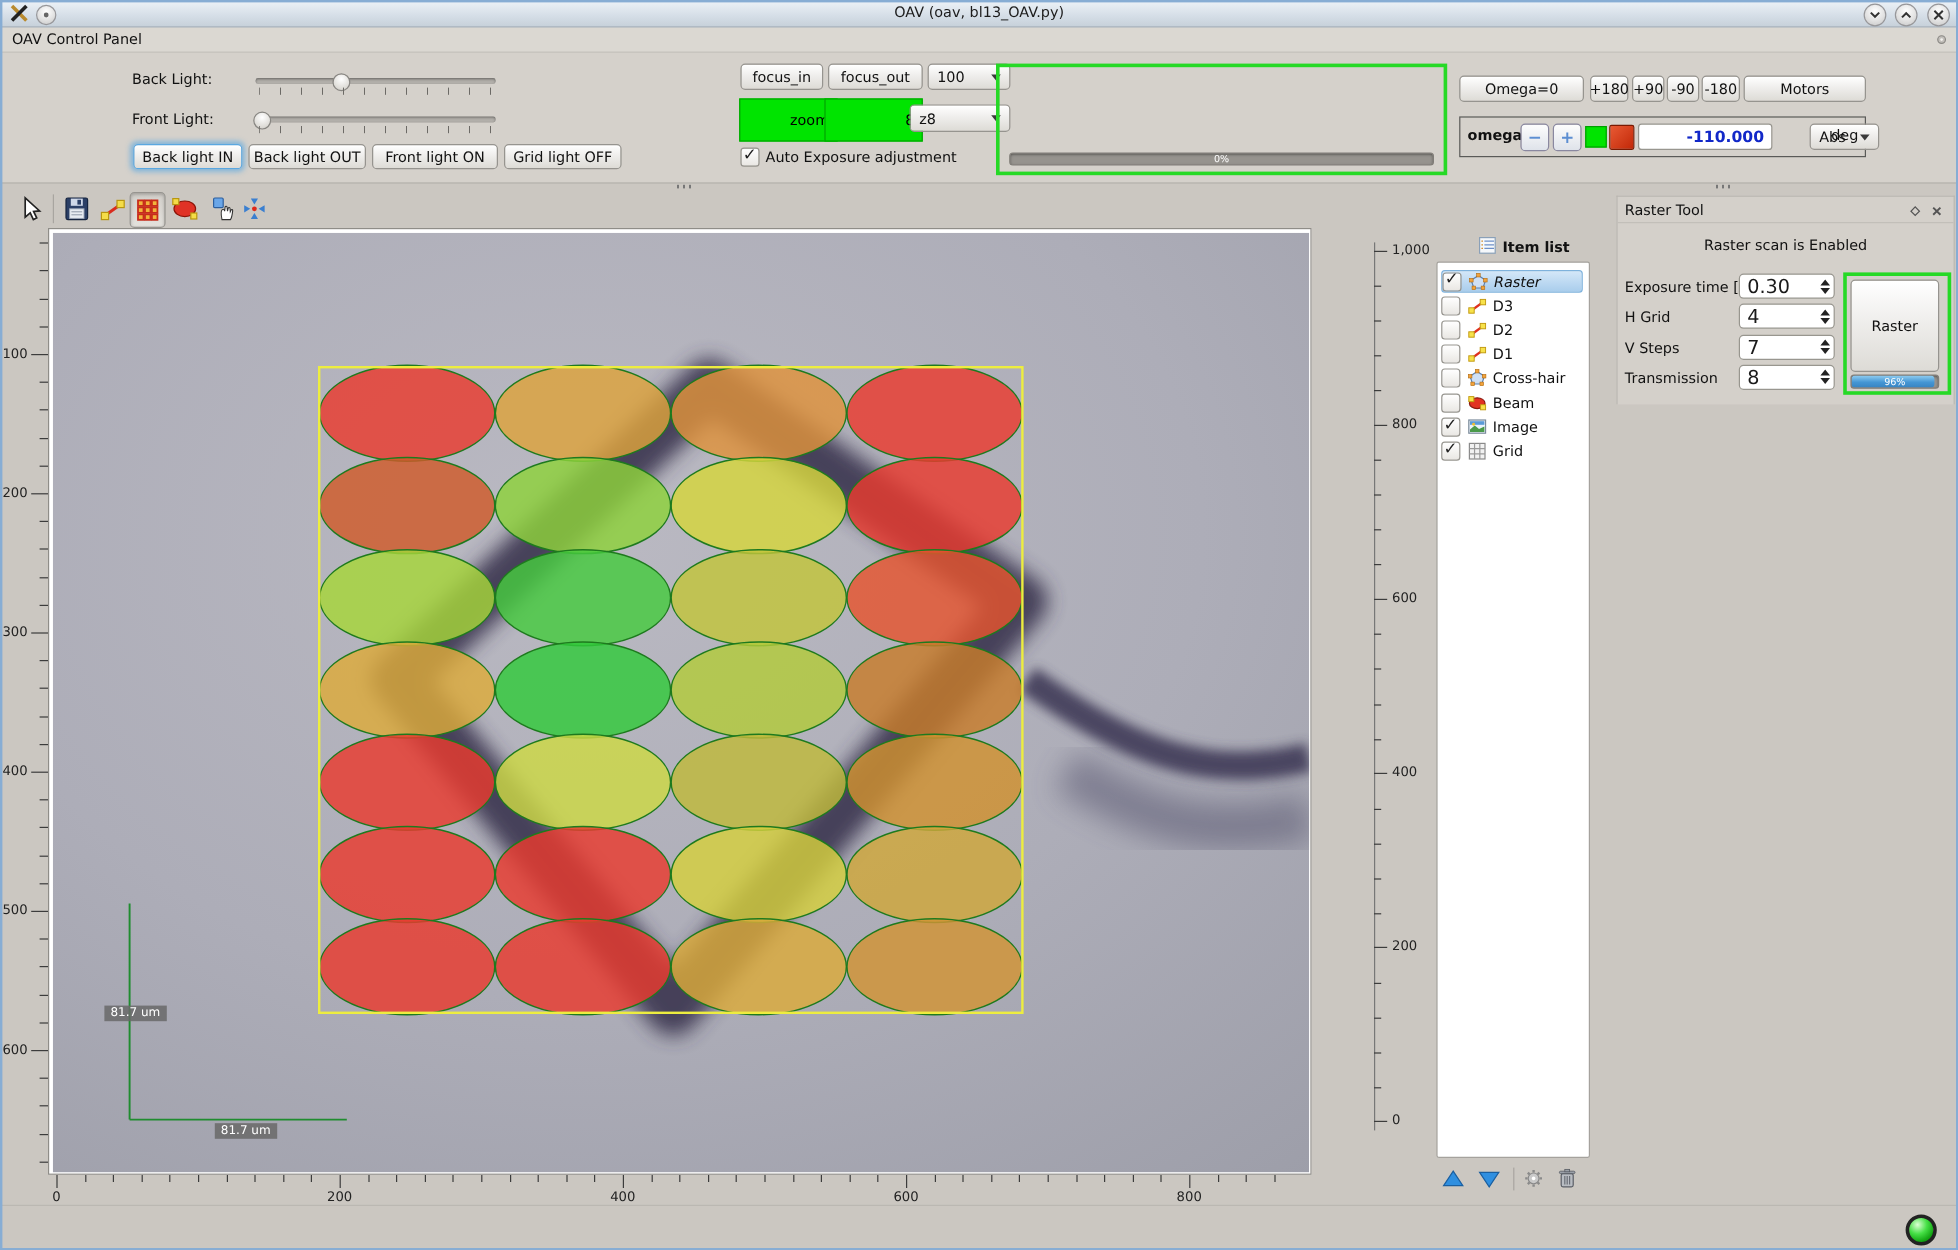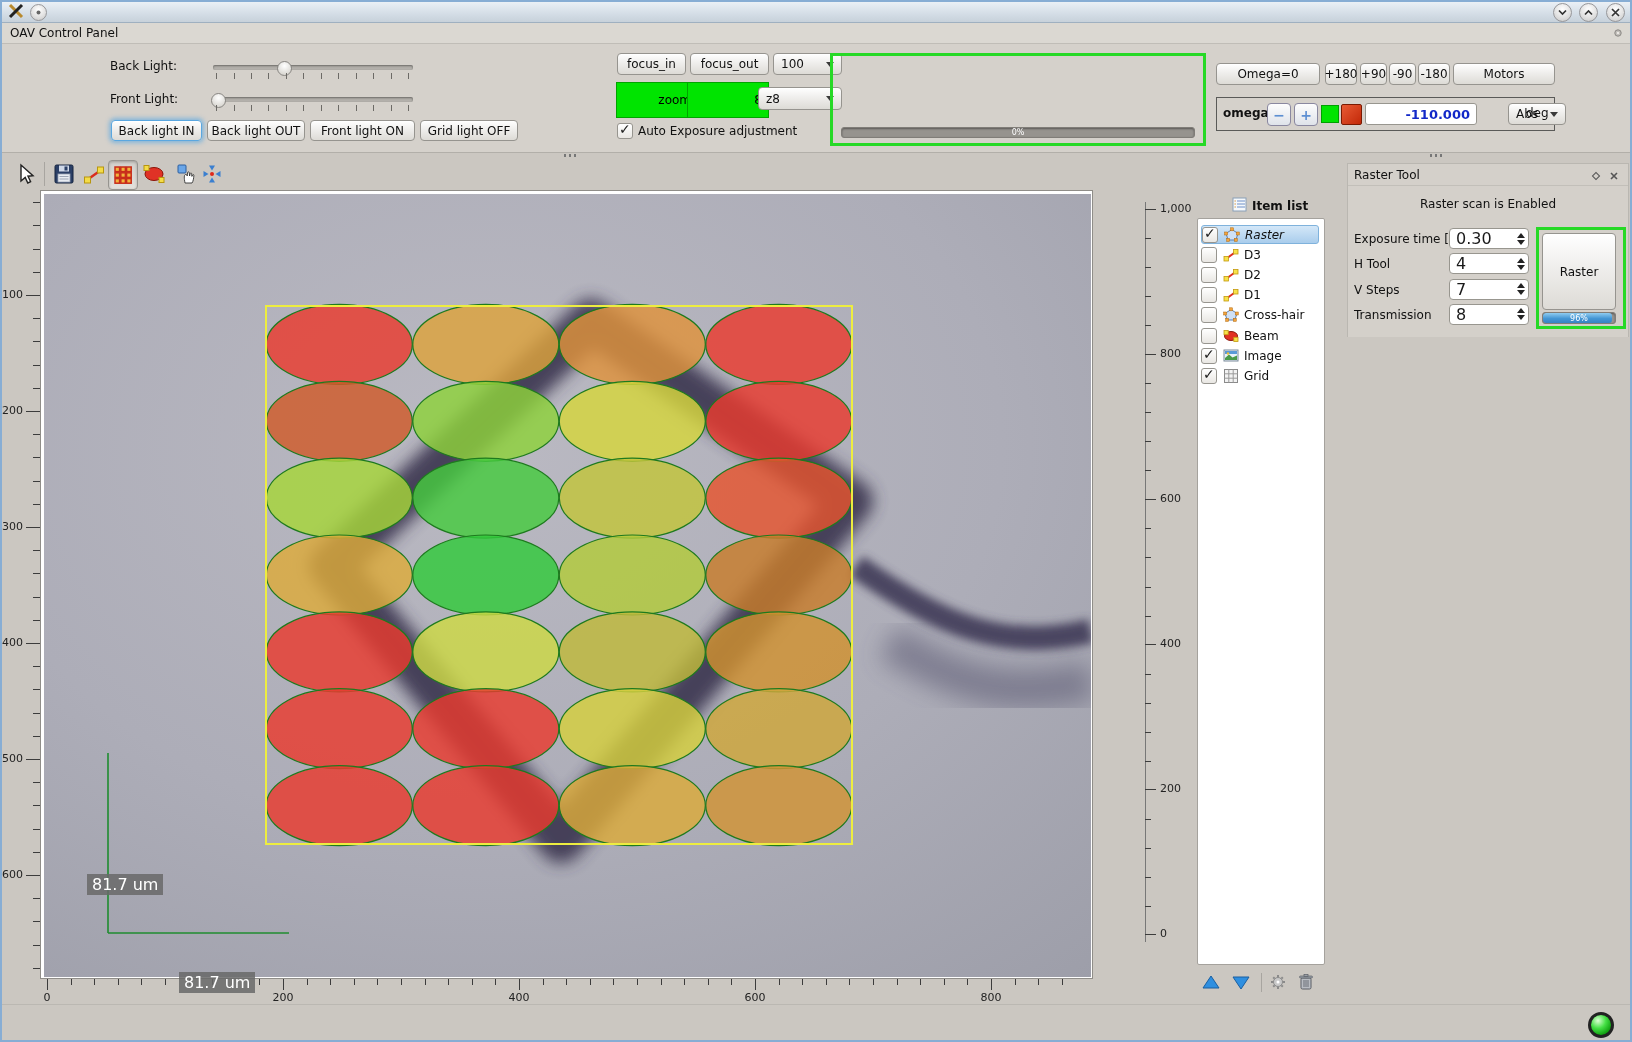--- a/index.html
+++ b/index.html
@@ -59,22 +59,22 @@
   
   .tbtn{position:absolute;width:28px;height:28px;display:flex;align-items:center;justify-content:center;}
   .tbtn.active{background:linear-gradient(#d2cfca,#e4e2dd);border:1px solid #96948f;border-radius:4px;
     box-shadow:inset 0 1px 3px rgba(0,0,0,.25);}
   .dots{position:absolute;width:14px;height:3px;
     background:repeating-linear-gradient(to right,#777 0 2px,transparent 2px 5px);}
   
   #canvas{position:absolute;left:40px;top:190px;width:1053px;height:789px;background:#fff;
     border:1px solid #8f8d88;box-sizing:border-box;}
   #photo{position:absolute;left:3px;top:3px;}
-  .scale-label{position:absolute;background:rgba(105,105,105,.85);color:#fff;font-size:16px;
-    padding:1px 5px;white-space:nowrap;margin-top:36px;}
+  .scale-label{position:absolute;background:rgba(105,105,105,.85);color:#fff;font-size:10px;
+    padding:1px 5px;white-space:nowrap;}
   
   .tick{position:absolute;background:#3c3c3c;}
   .axlab{position:absolute;font-size:11px;color:#222;}
   
   #itemlist-box{position:absolute;left:1197px;top:218px;width:126px;height:745px;background:#fff;
     border:1px solid #a5a29d;border-radius:2px;}
   .li-row{position:absolute;left:3px;width:118px;height:19px;display:flex;align-items:center;gap:5px;}
   .li-row.sel{background:linear-gradient(#d4e7f8,#a9cdec);border:1px solid #7fb2dc;border-radius:3px;
     box-sizing:border-box;}
   .li-lb{font-size:12px;color:#111;}
@@ -104,20 +104,21 @@
     <svg width="16" height="16">
         <path d="M2 2 L14 14" stroke="#b98a2e" stroke-width="3"></path>
         <path d="M14 2 L2 14" stroke="#222" stroke-width="3"></path>
       </svg>
   </span>
   <span class="winbtn" style="left:30px;width:15px;height:15px;top:4px;">
     <svg width="5" height="5">
         <circle cx="2.5" cy="2.5" r="2" fill="#666"></circle>
       </svg>
   </span>
+  <div id="wintitle">OAV (oav, bl13_OAV.py)</div>
   <span class="winbtn" style="right:60px;">
     <svg width="9" height="7">
         <polyline points="1,1.5 4.5,5 8,1.5" fill="none" stroke="#333" stroke-width="1.7"></polyline>
       </svg>
   </span>
   <span class="winbtn" style="right:34px;">
     <svg width="9" height="7">
         <polyline points="1,5.5 4.5,2 8,5.5" fill="none" stroke="#333" stroke-width="1.7"></polyline>
       </svg>
   </span>
@@ -630,21 +631,21 @@
   <div class="lab" style="position:absolute;left:0;top:33px;width:280px;text-align:center;">Raster scan is Enabled</div>
   <div id="rt-fields">
       <div class="flab" style="left: 6px; top: 68px;">Exposure time [s</div>
       <div class="spin" style="left: 101px; top: 64px; width: 80px;">
         <span class="sv">0.30</span>
         <span class="sa">
           <i class="au"></i>
           <i class="ad"></i>
         </span>
       </div>
-      <div class="flab" style="left: 6px; top: 93.3px;">H Tool</div>
+      <div class="flab" style="left: 6px; top: 93.3px;">H Grid</div>
       <div class="spin" style="left: 101px; top: 89.3px; width: 80px;">
         <span class="sv">4</span>
         <span class="sa">
           <i class="au"></i>
           <i class="ad"></i>
         </span>
       </div>
       <div class="flab" style="left: 6px; top: 118.6px;">V Steps</div>
       <div class="spin" style="left: 101px; top: 114.6px; width: 80px;">
         <span class="sv">7</span>

